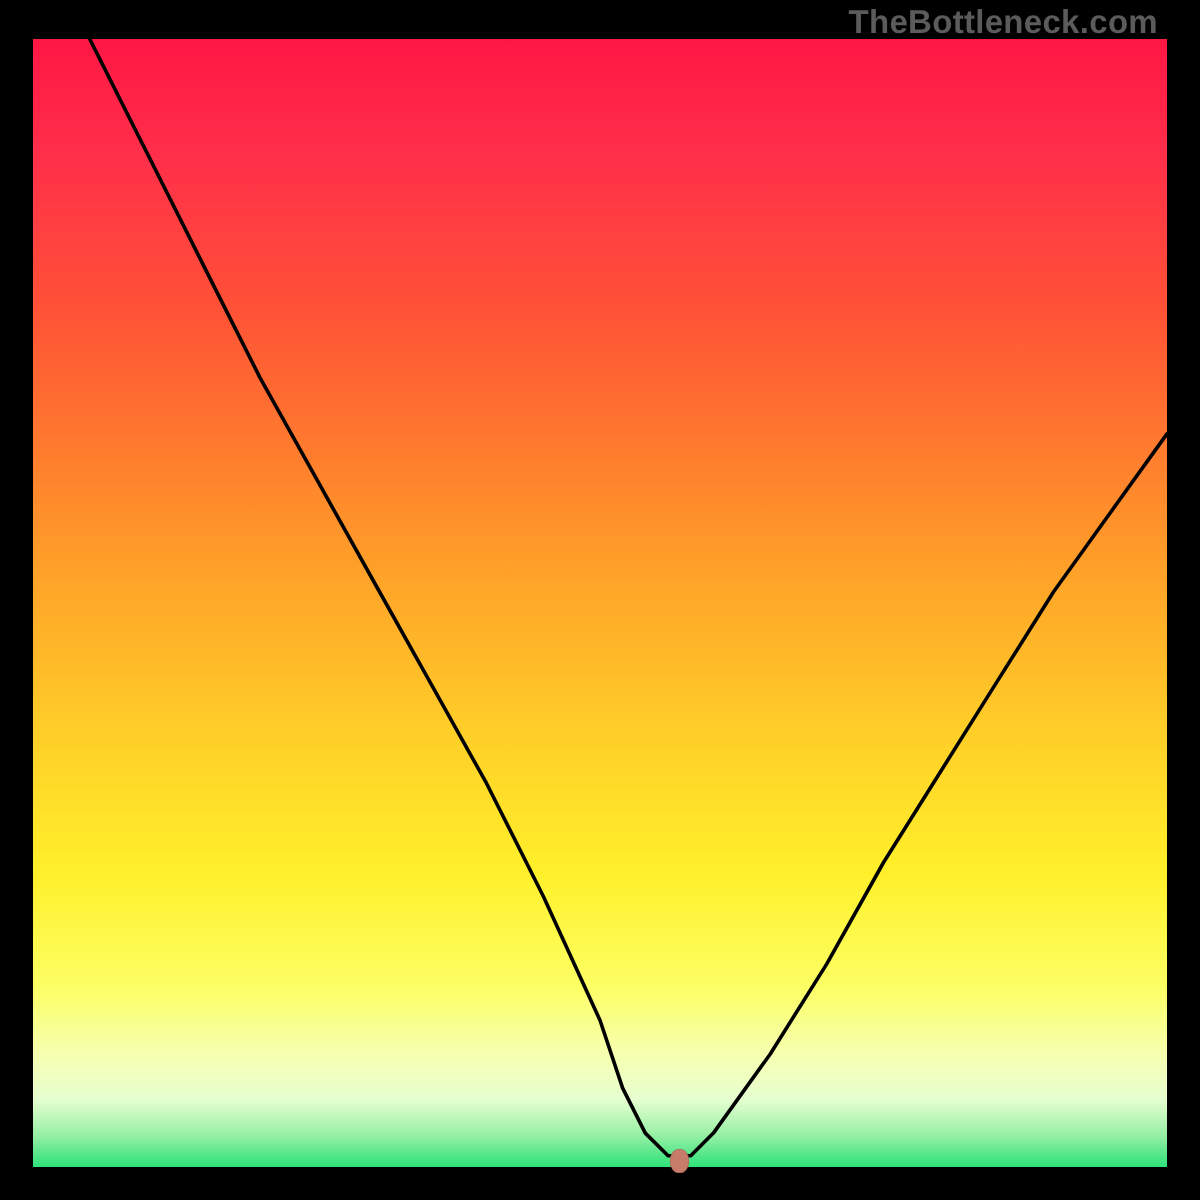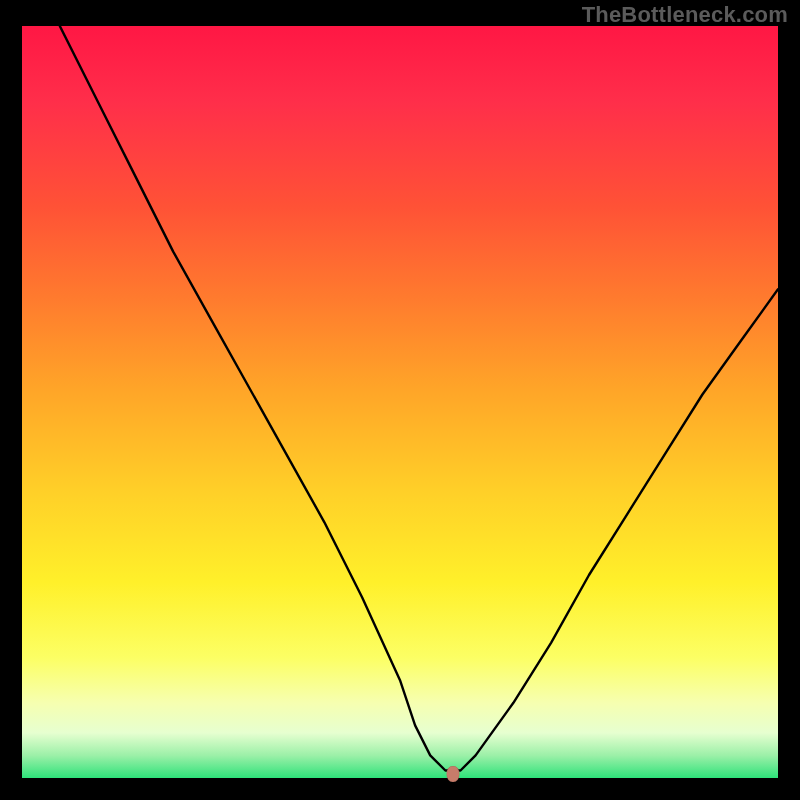--- a/index.html
+++ b/index.html
@@ -13,21 +13,21 @@
   }
   .frame {
     position: relative;
     width: 800px;
     height: 800px;
     background: #000;
   }
   .watermark {
     position: absolute;
     top: 2px;
-    right: 12px;
+    right: 28px;
     color: #5b5b5b;
     font-size: 22px;
     font-weight: 600;
     letter-spacing: 0.2px;
     z-index: 5;
     user-select: none;
   }
   .plot-area {
     position: absolute;
     left: 22px;

